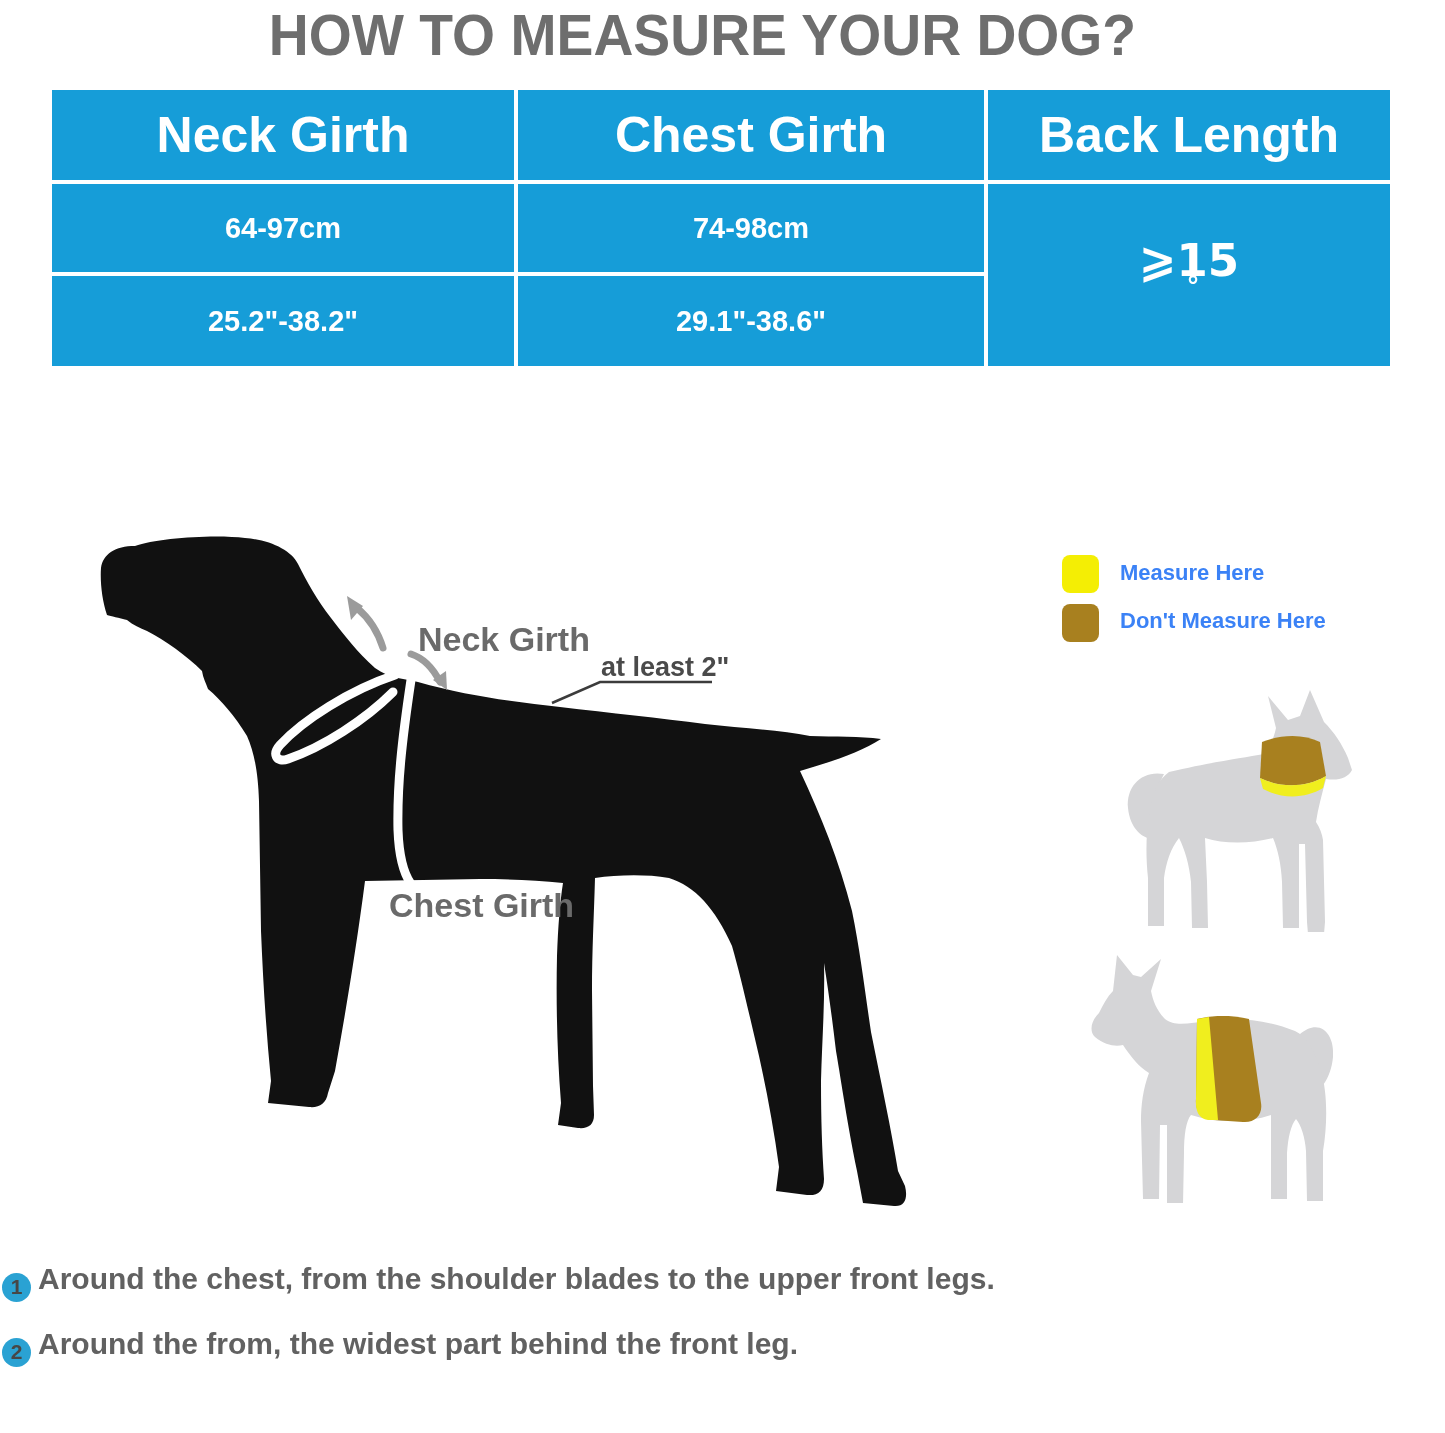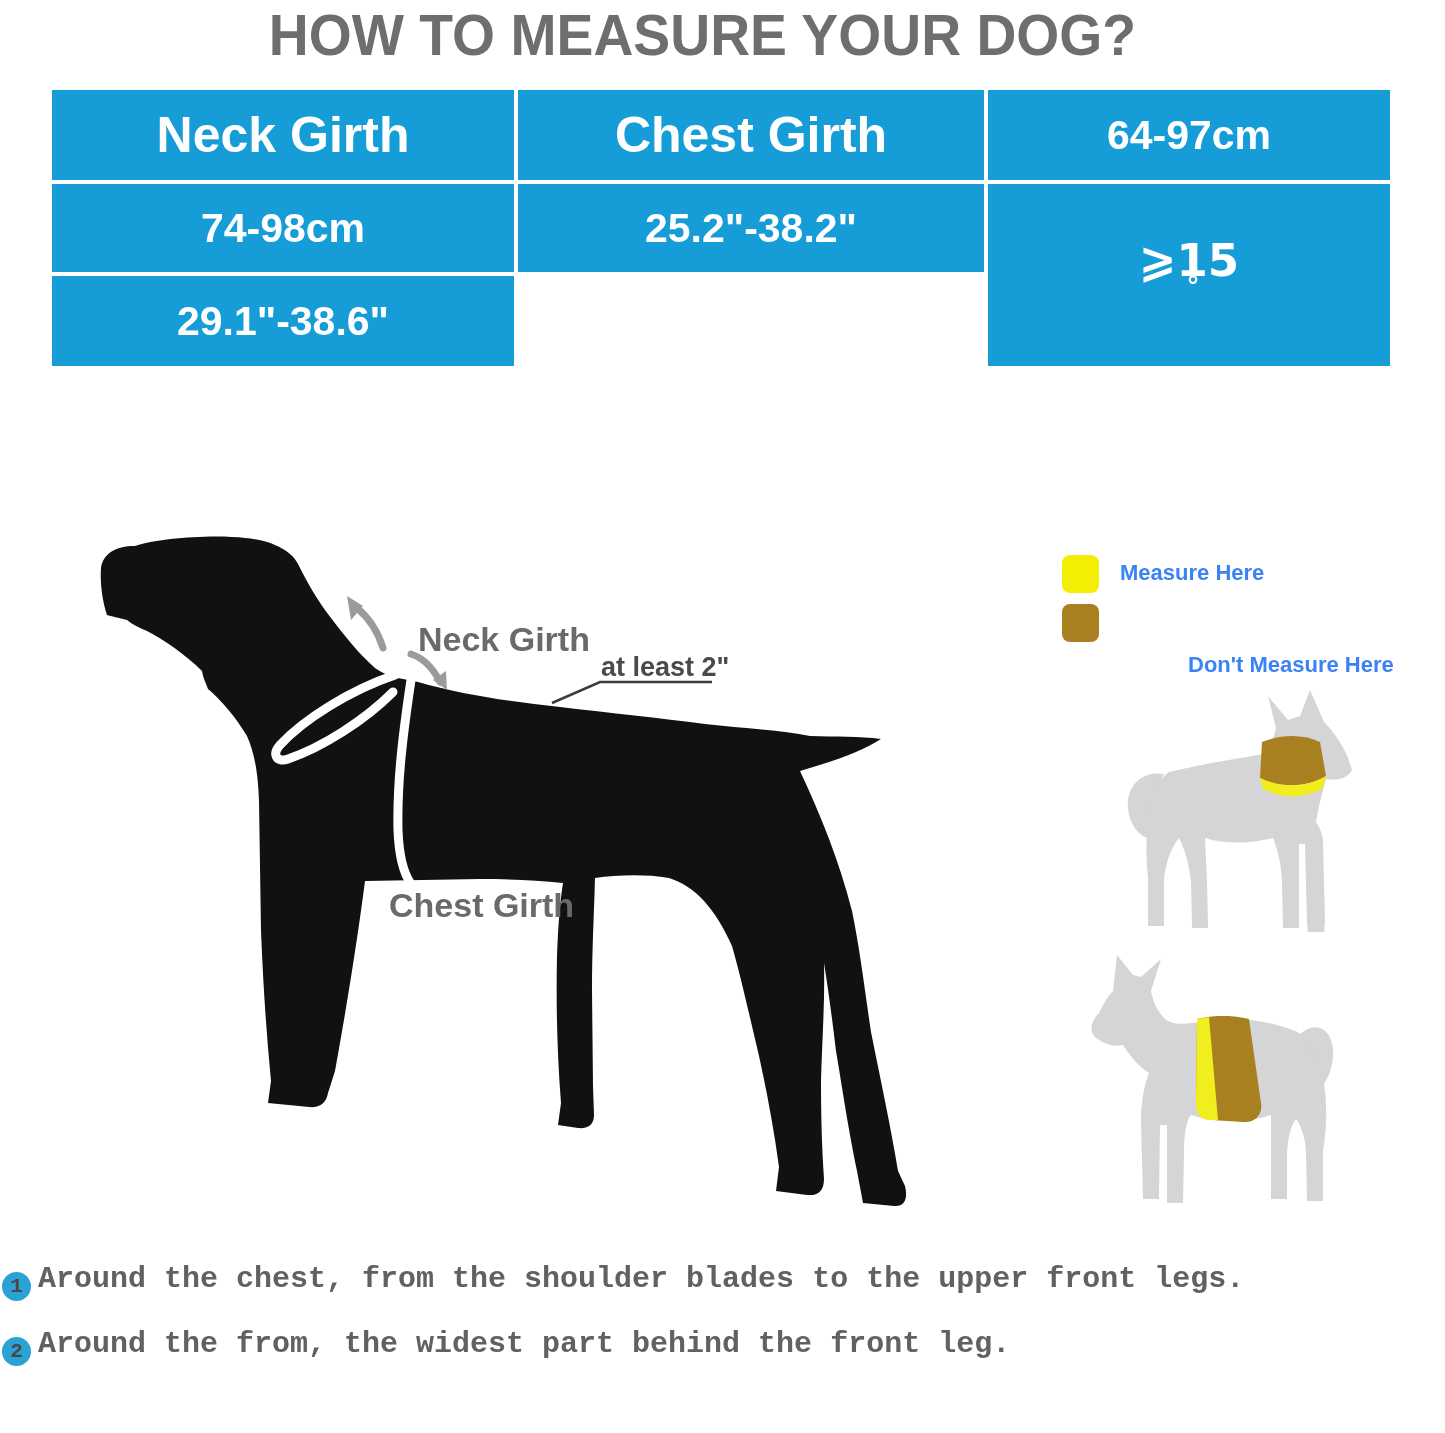--- a/index.html
+++ b/index.html
@@ -18,50 +18,51 @@
   .size-table{
     position:absolute;left:52px;top:90px;width:1338px;height:276px;
     display:grid;grid-template-columns:462px 466px 402px;
     grid-template-rows:90px 88px 90px;gap:4px;background:#ffffff;
   }
   .cell{
     background:#169dd8;color:#ffffff;font-weight:bold;
     display:flex;align-items:center;justify-content:center;
   }
   .cell.th{font-size:50px;}
-  .cell.td{font-size:41px;}
+  .cell.td{font-size:29px;}
   .cell.back{grid-column:3;grid-row:2 / span 2;font-family:"DejaVu Sans","Liberation Sans",sans-serif;font-size:45px;flex-direction:column;}
   .deg{font-size:26px;position:relative;top:-16px;margin-left:8px;}
   
   .diagram-label{position:absolute;font-weight:bold;color:#6a6a6a;font-size:34px;white-space:nowrap;}
   .clearance{position:absolute;font-weight:bold;color:#4a4a4a;font-size:27px;white-space:nowrap;}
   
   .swatch{position:absolute;width:37px;height:38px;border-radius:8px;}
   .legend-label{position:absolute;font-weight:bold;color:#3b82f6;font-size:22px;white-space:nowrap;}
   
   .inst{
     position:absolute;left:2px;white-space:nowrap;
-    font-size:30px;font-weight:bold;color:#616161;font-family:Liberation Mono, monospace;
+    font-size:30px;font-weight:bold;color:#616161;
   }
   .bullet{
     display:inline-flex;width:29px;height:29px;border-radius:50%;
     background:#2aa2d3;color:#474747;font-size:21px;font-weight:bold;
     align-items:center;justify-content:center;margin-right:7px;vertical-align:-5px;
   }
 </style>
 </head>
 <body>
 
 <div class="canvas">
 
   <div class="title">HOW TO MEASURE YOUR DOG?</div>
 
   <div class="size-table">
     <div class="cell th">Neck Girth</div>
     <div class="cell th">Chest Girth</div>
+    <div class="cell th">Back Length</div>
 
     <div class="cell td">64-97cm</div>
     <div class="cell td">74-98cm</div>
     <div class="cell back">
       <span>⩾15</span>
       <span class="deg">°</span>
     </div>
 
     <div class="cell td">25.2"-38.2"</div>
     <div class="cell td">29.1"-38.6"</div>
@@ -130,21 +131,21 @@
     <polyline points="457,173 505,152 617,152" fill="none" stroke="#3c3c3c" stroke-width="2.5"></polyline>
   </svg>
 
   <div class="diagram-label" style="left:418px;top:620px;">Neck Girth</div>
   <div class="clearance" style="left:601px;top:652px;">at least 2"</div>
   <div class="diagram-label" style="left:389px;top:886px;">Chest Girth</div>
 
   <div class="swatch" style="left:1062px;top:555px;background:#f4ee04;"></div>
   <div class="legend-label" style="left:1120px;top:560px;">Measure Here</div>
   <div class="swatch" style="left:1062px;top:604px;background:#a8801f;"></div>
-  <div class="legend-label" style="left:1188px;top:608px;margin-top:44px;">Don't Measure Here</div>
+  <div class="legend-label" style="left:1120px;top:608px;">Don't Measure Here</div>
 
   <svg class="abs" style="left:1112px;top:682px;" width="240" height="250" viewBox="0 0 240 250">
     <path fill="#d5d5d7" d="M52,92 C30,88 14,104 16,126 C18,146 30,158 46,158 C40,142 40,122 46,106 C48,100 50,96 52,92 Z"></path>
     <path fill="#d5d5d7" d="
       M57,90
       C100,80 130,76 152,72
       C158,64 162,56 164,46
       L156,14 L176,38 L188,34 L198,8 L212,40
       C222,50 230,62 236,76
       L240,88

